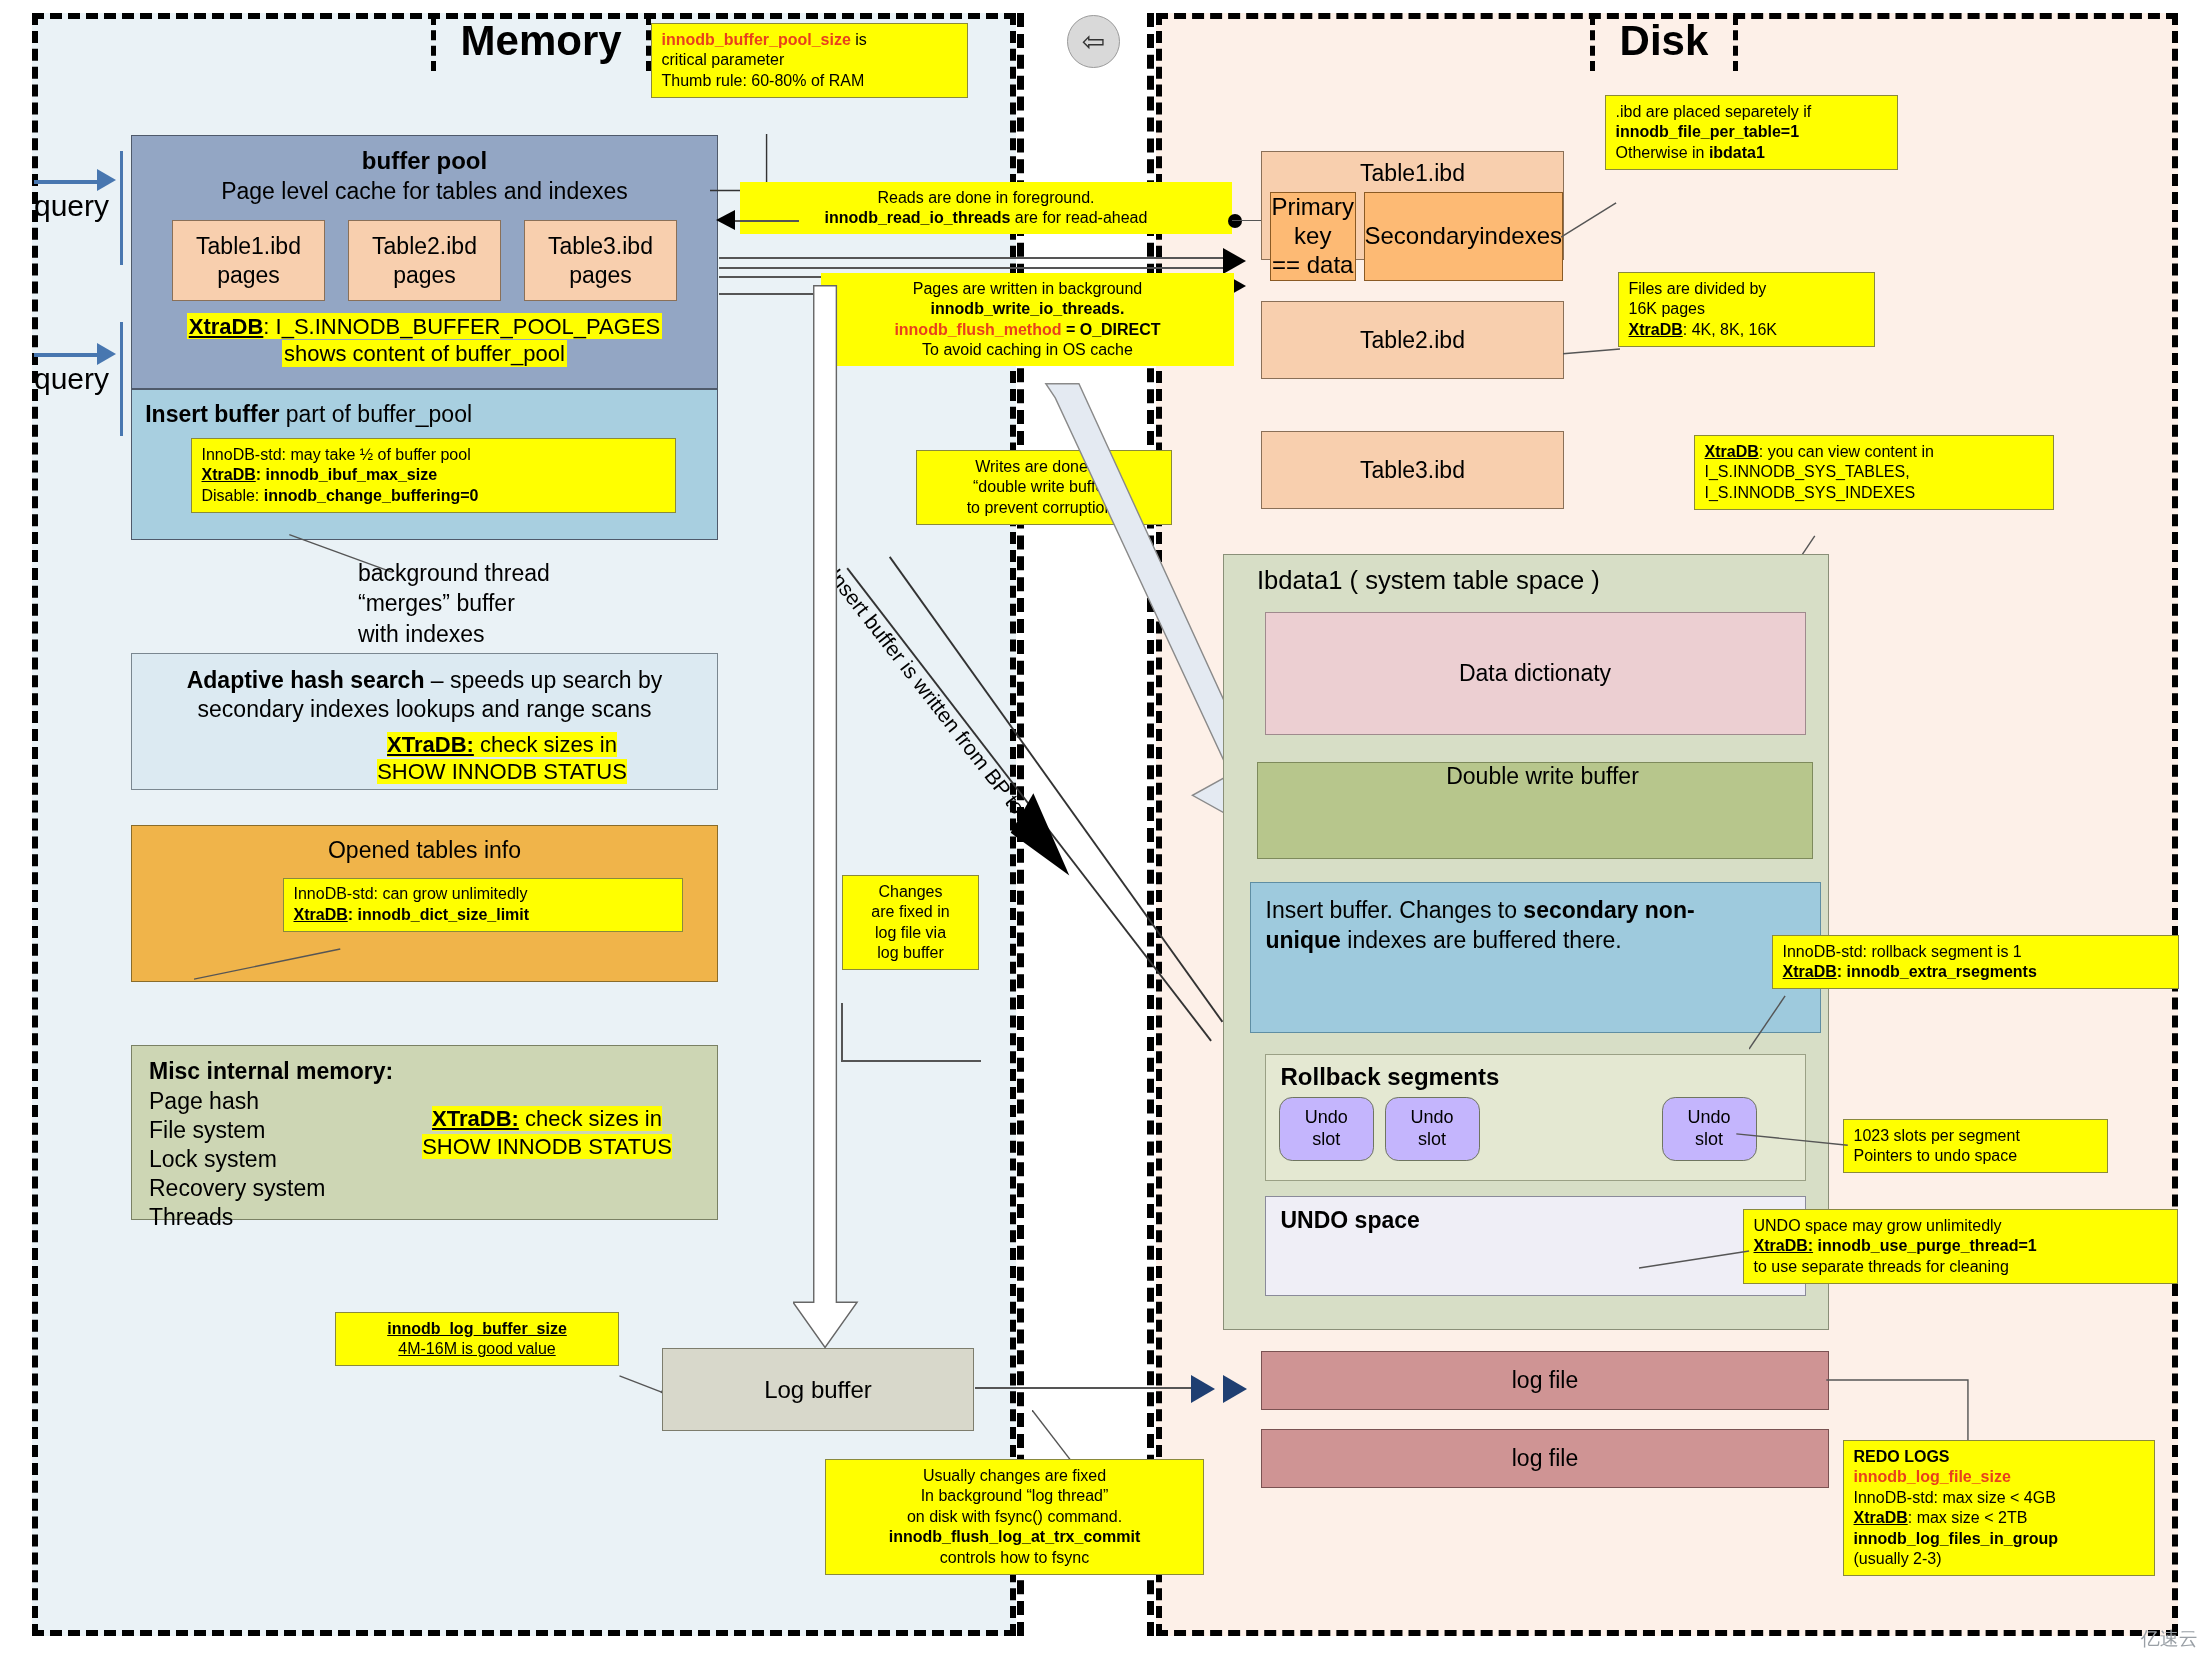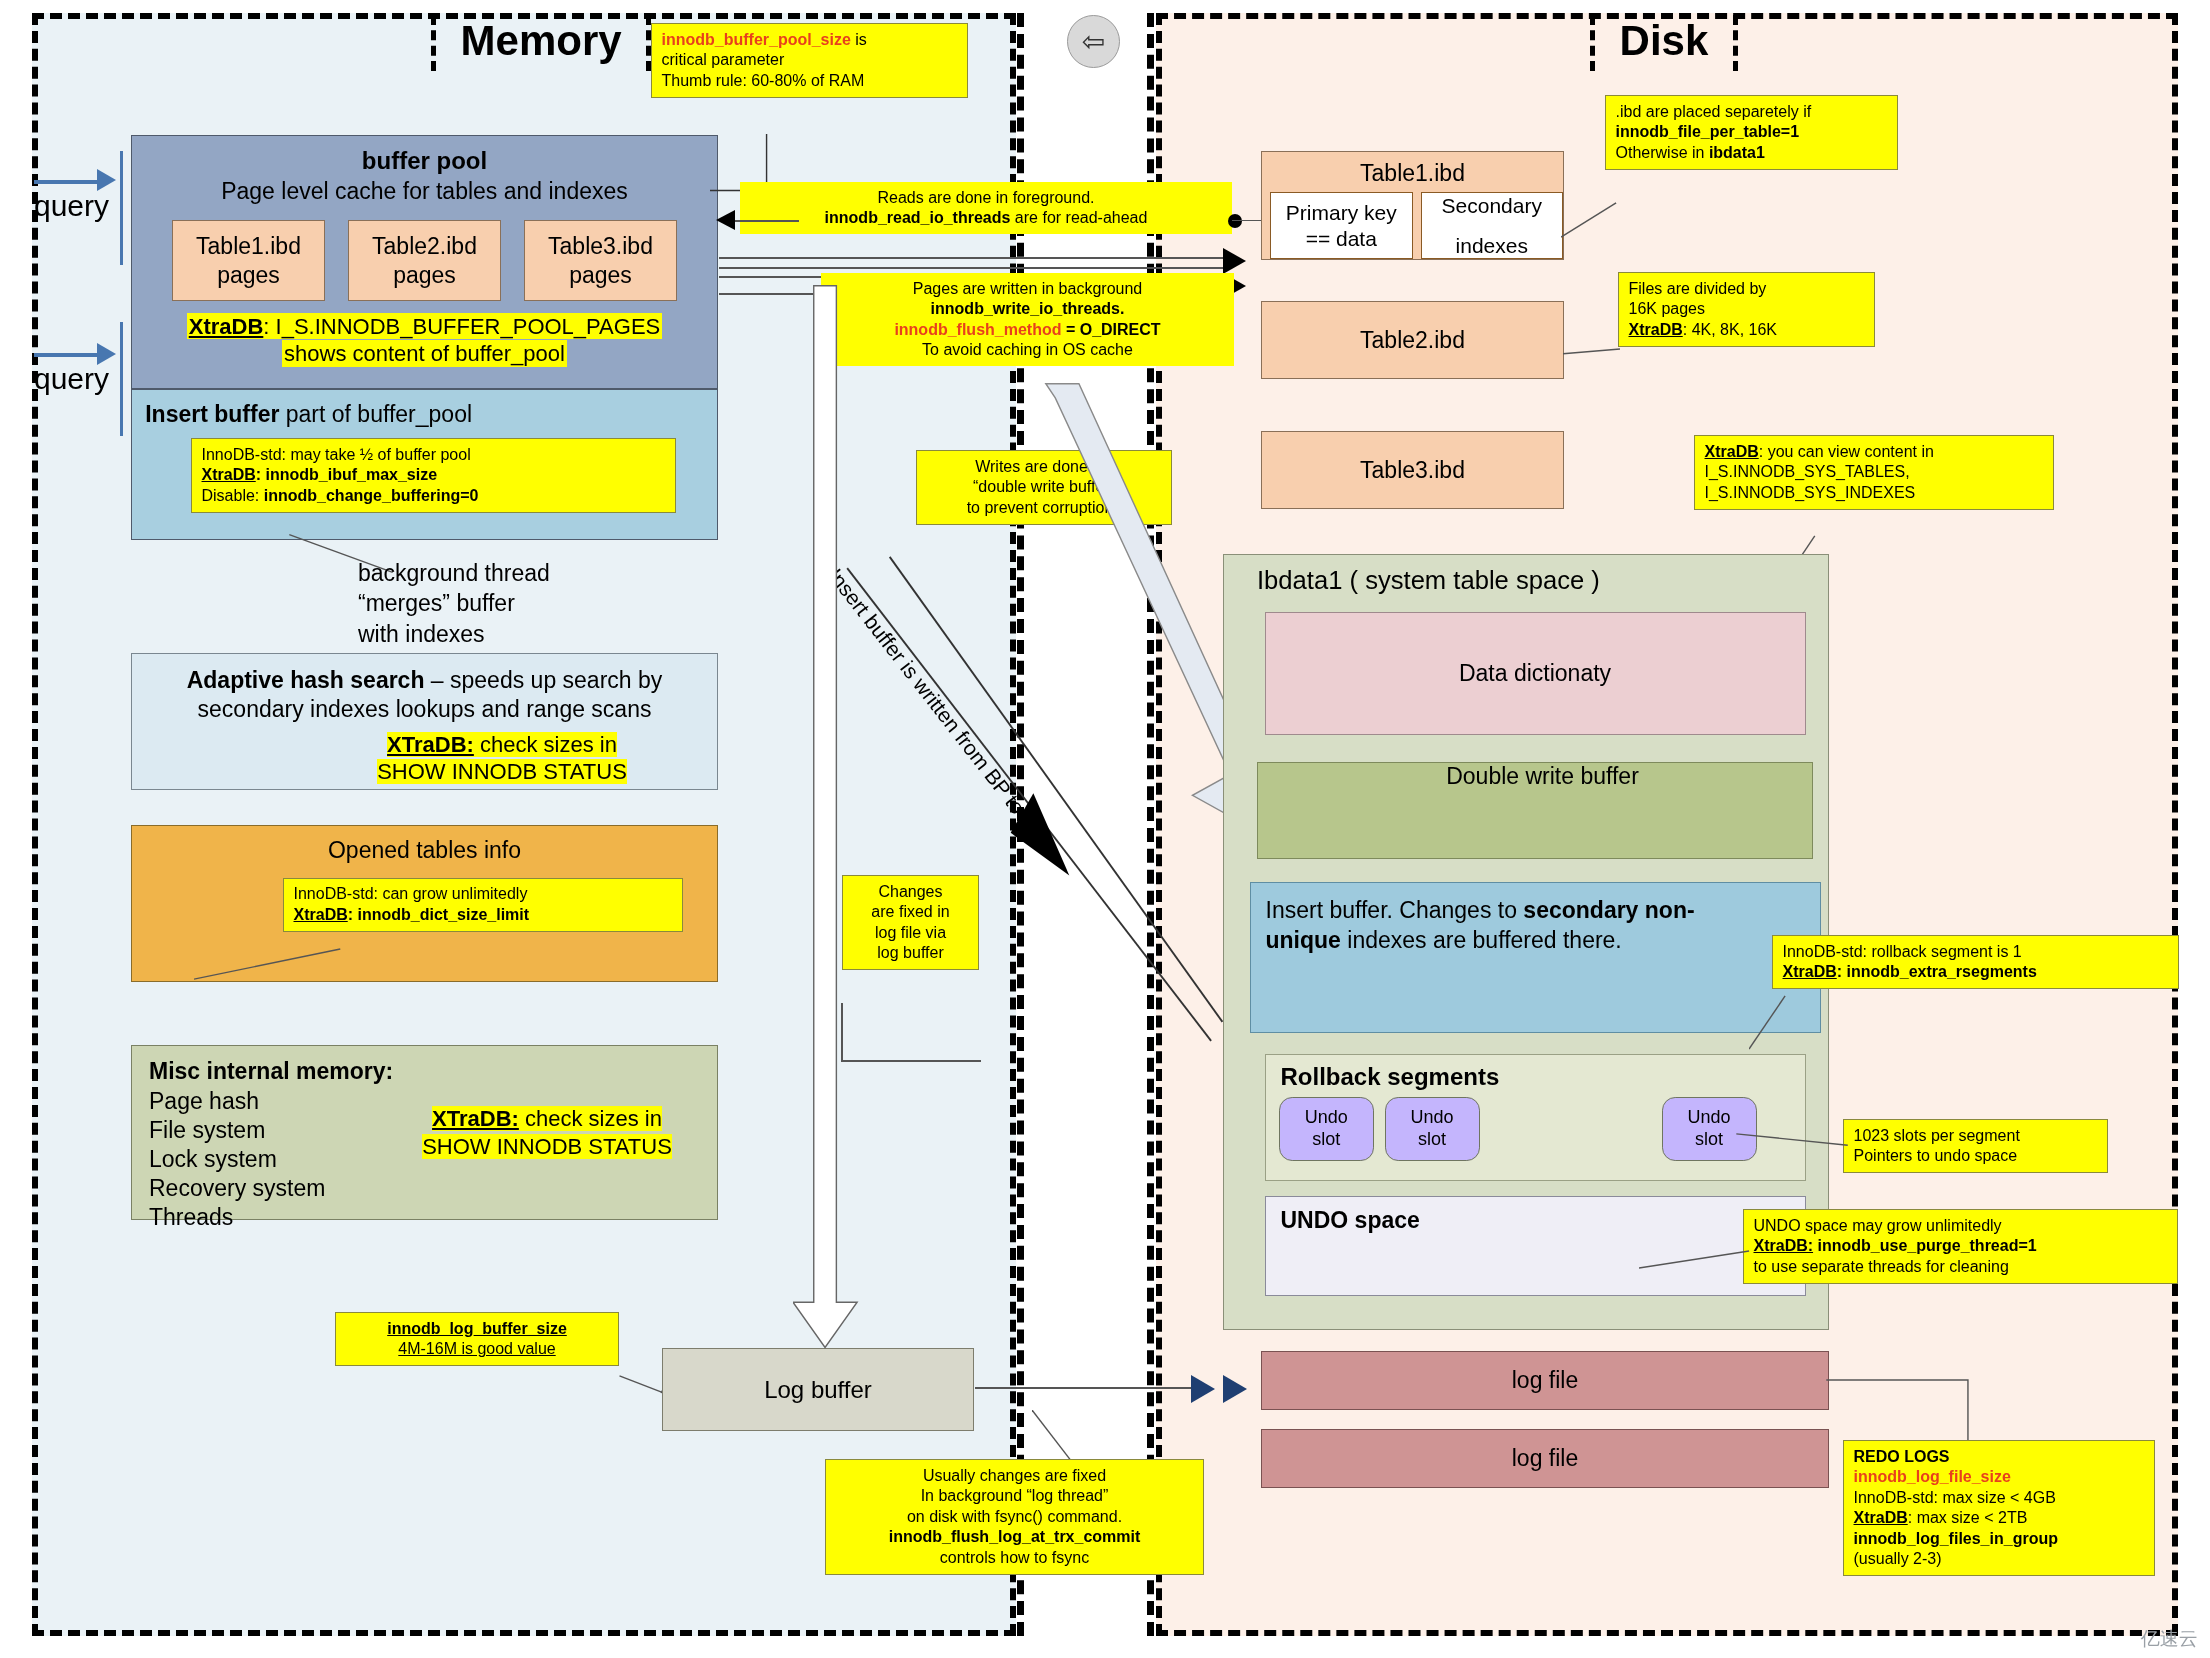--- a/index.html
+++ b/index.html
@@ -121,23 +121,23 @@
   .qlabel{font-size:30px;color:#000;}
 
   
   #table1{
     left:1261px;top:151px;width:303px;height:109px;
     background:#f8cfae;border:0.9px solid #8a7058;
   }
   #t1-name{font-size:23px;text-align:center;margin-top:7.6px;}
   #t1-cols{display:flex;flex:1;margin-top:5.7px;}
   .t1-col{
-    flex:1;background:#ffffff;border:0.9px solid #8a5a24;
+    flex:1;background:#fdba74;border:0.9px solid #8a5a24;
     display:flex;align-items:center;justify-content:center;text-align:center;
-    font-size:21px;line-height:1.2;margin-left:8px;
+    font-size:24px;line-height:1.2;margin-left:8px;
   }
   #table2,#table3{
     left:1261px;width:303px;height:78px;
     background:#f8cfae;border:0.9px solid #8a7058;font-size:23px;
   }
   #table2{top:301px;}
   #table3{top:431px;}
 
   #ibdata1{
     left:1223px;top:554px;width:606px;height:776px;
@@ -357,21 +357,21 @@
 </svg>
 <div class="abs" style="left:842px;top:564px;width:473px;font-size:21px;transform:rotate(52deg);transform-origin:0 0;white-space:nowrap;">Insert buffer is written from BP to disk</div>
 
 <div class="abs box" id="table1">
   <div id="t1-name">Table1.ibd</div>
   <div id="t1-cols">
     <div class="t1-col" style="flex-direction:column;">
       <span>Primary key</span>
       <span>== data</span>
     </div>
-    <div class="t1-col" style="flex-direction:column;justify-content:space-between;">
+    <div class="t1-col" style="flex-direction:row;">
       <span>Secondary</span>
       <span>indexes</span>
     </div>
   </div>
 </div>
 <div class="abs box ctr" id="table2">Table2.ibd</div>
 <div class="abs box ctr" id="table3">Table3.ibd</div>
 
 <div class="abs yellow" style="left:1605px;top:95px;width:293px;">
   <div>.ibd are placed separetely if</div>

